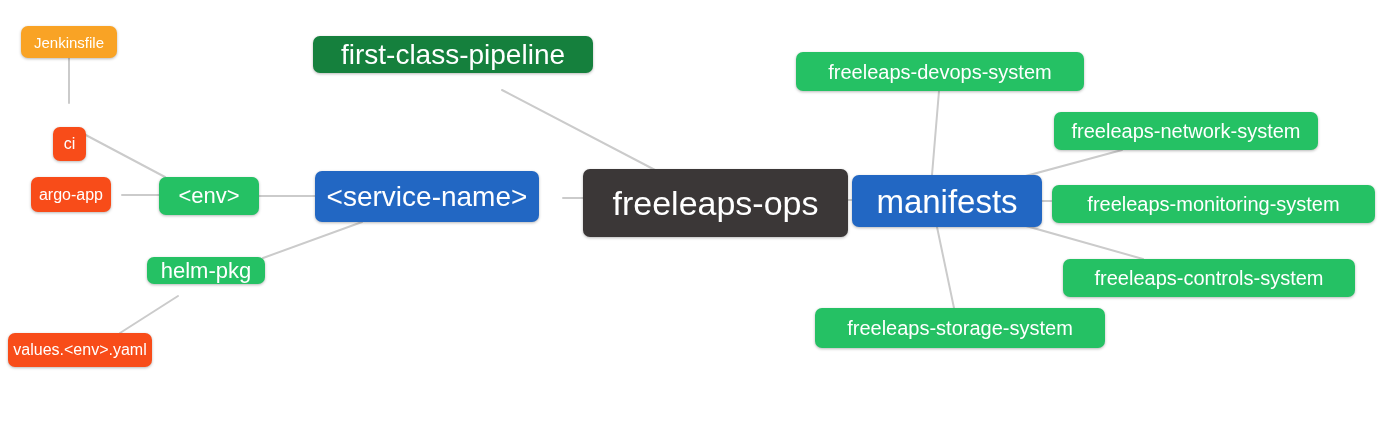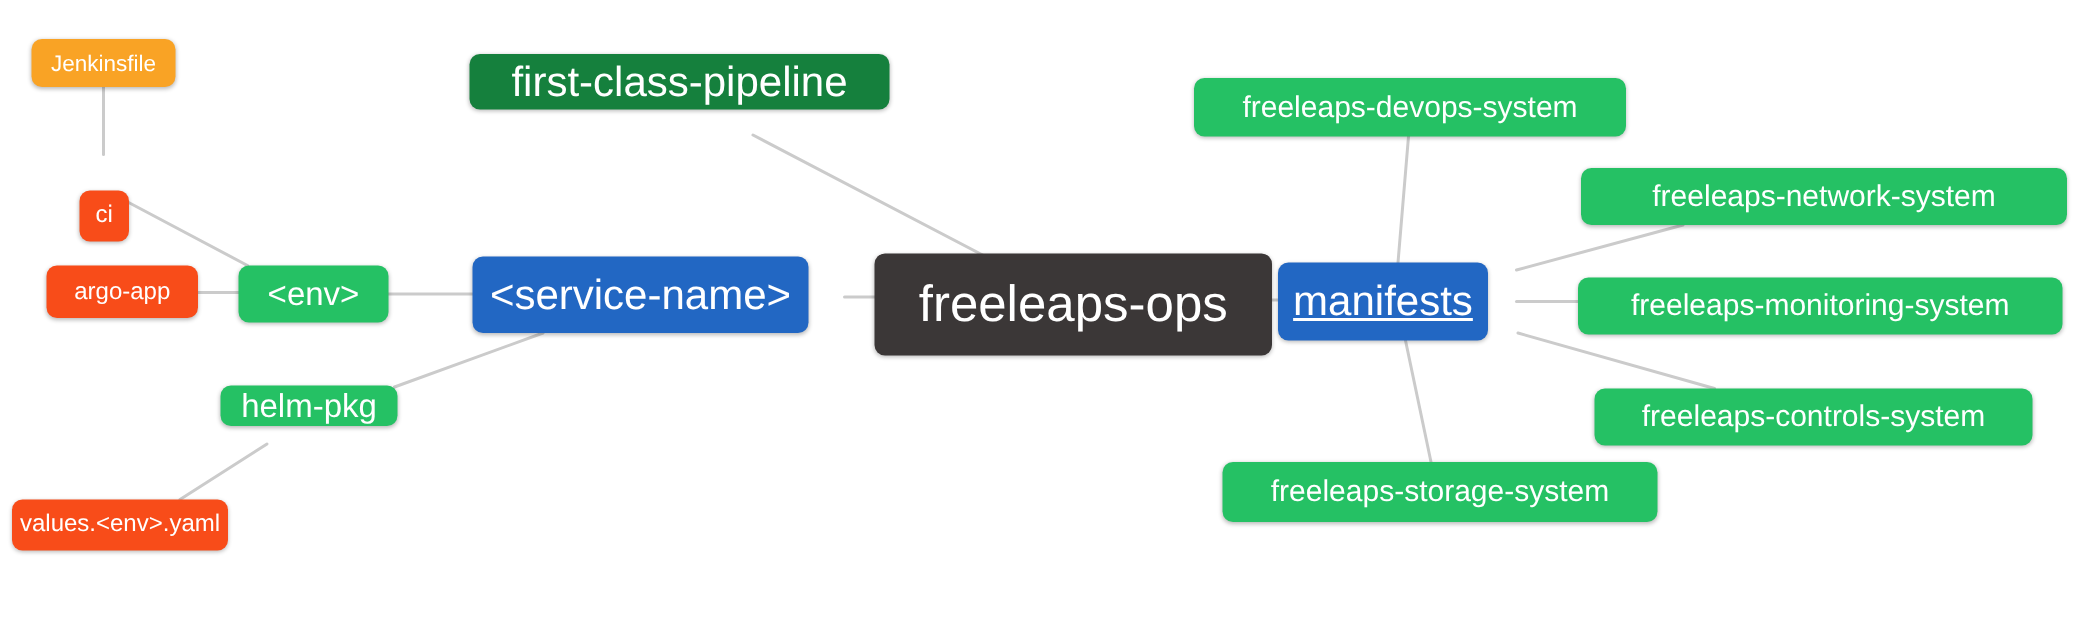--- a/index.html
+++ b/index.html
@@ -49,27 +49,27 @@
       <line x1="845" y1="200" x2="853" y2="200" stroke="#CBCBCB" stroke-width="2" stroke-linecap="round"></line>
       <line x1="941" y1="67" x2="932" y2="175" stroke="#CBCBCB" stroke-width="2" stroke-linecap="round"></line>
       <line x1="1011" y1="180" x2="1122" y2="150" stroke="#CBCBCB" stroke-width="2" stroke-linecap="round"></line>
       <line x1="1011" y1="201" x2="1052" y2="201" stroke="#CBCBCB" stroke-width="2" stroke-linecap="round"></line>
       <line x1="1012" y1="222" x2="1143" y2="259" stroke="#CBCBCB" stroke-width="2" stroke-linecap="round"></line>
       <line x1="937" y1="227" x2="954" y2="308" stroke="#CBCBCB" stroke-width="2" stroke-linecap="round"></line>
     </svg>
   <div>
       <div class="node" style="left: 21px; top: 26px; width: 96px; height: 32px; font-size: 15px; background: rgb(249, 163, 37); color: rgb(255, 255, 255);">Jenkinsfile</div>
       <div class="node" style="left: 53px; top: 103px; width: 33px; height: 34px; font-size: 16px; background: rgb(248, 76, 25); color: rgb(255, 255, 255); margin-top: 24px;">ci</div>
-      <div class="node" style="left: 31px; top: 177px; width: 101px; height: 35px; font-size: 16px; background: rgb(248, 76, 25); color: rgb(255, 255, 255);">argo-app</div>
+      <div class="node" style="left: 31px; top: 177px; width: 80px; height: 35px; font-size: 16px; background: rgb(248, 76, 25); color: rgb(255, 255, 255);">argo-app</div>
       <div class="node" style="left: 159px; top: 177px; width: 100px; height: 38px; font-size: 22px; background: rgb(37, 193, 100); color: rgb(255, 255, 255);">&lt;env&gt;</div>
       <div class="node" style="left: 147px; top: 257px; width: 118px; height: 27px; font-size: 22px; background: rgb(37, 193, 100); color: rgb(255, 255, 255);">helm-pkg</div>
       <div class="node" style="left: 8px; top: 333px; width: 144px; height: 34px; font-size: 16px; background: rgb(248, 76, 25); color: rgb(255, 255, 255);">values.&lt;env&gt;.yaml</div>
       <div class="node" style="left: 313px; top: 36px; width: 280px; height: 37px; font-size: 28px; background: #15803d; color: rgb(255, 255, 255);">first-class-pipeline</div>
       <div class="node" style="left: 315px; top: 171px; width: 224px; height: 51px; font-size: 28px; background: rgb(34, 103, 195); color: rgb(255, 255, 255);">&lt;service-name&gt;</div>
       <div class="node" style="left: 583px; top: 169px; width: 265px; height: 68px; font-size: 34px; background: rgb(59, 55, 55); color: rgb(255, 255, 255);">freeleaps-ops</div>
-      <div class="node" style="left: 852px; top: 175px; width: 140px; height: 52px; font-size: 28px; background: rgb(34, 103, 195); color: rgb(255, 255, 255); text-decoration: underline;">manifests</div>
+      <div class="node" style="left: 852px; top: 175px; width: 190px; height: 52px; font-size: 33px; background: rgb(34, 103, 195); color: rgb(255, 255, 255);">manifests</div>
       <div class="node" style="left: 796px; top: 28px; width: 288px; height: 39px; font-size: 20px; background: rgb(37, 193, 100); color: rgb(255, 255, 255); margin-top: 24px;">freeleaps-devops-system</div>
-      <div class="node" style="left: 1054px; top: 112px; width: 324px; height: 38px; font-size: 20px; background: rgb(37, 193, 100); color: rgb(255, 255, 255); text-align: right;">freeleaps-network-system</div>
+      <div class="node" style="left: 1054px; top: 112px; width: 264px; height: 38px; font-size: 20px; background: rgb(37, 193, 100); color: rgb(255, 255, 255); text-align: right;">freeleaps-network-system</div>
       <div class="node" style="left: 1052px; top: 185px; width: 323px; height: 38px; font-size: 20px; background: rgb(37, 193, 100); color: rgb(255, 255, 255);">freeleaps-monitoring-system</div>
       <div class="node" style="left: 1063px; top: 259px; width: 292px; height: 38px; font-size: 20px; background: rgb(37, 193, 100); color: rgb(255, 255, 255);">freeleaps-controls-system</div>
       <div class="node" style="left: 815px; top: 308px; width: 290px; height: 40px; font-size: 20px; background: rgb(37, 193, 100); color: rgb(255, 255, 255);">freeleaps-storage-system</div>
     </div>
 </div>
 
 </body></html>

